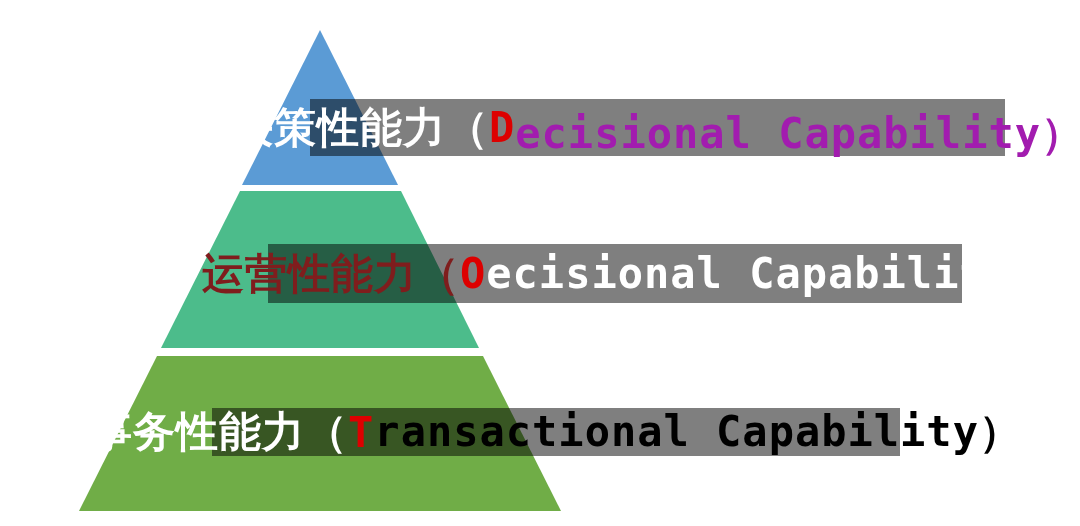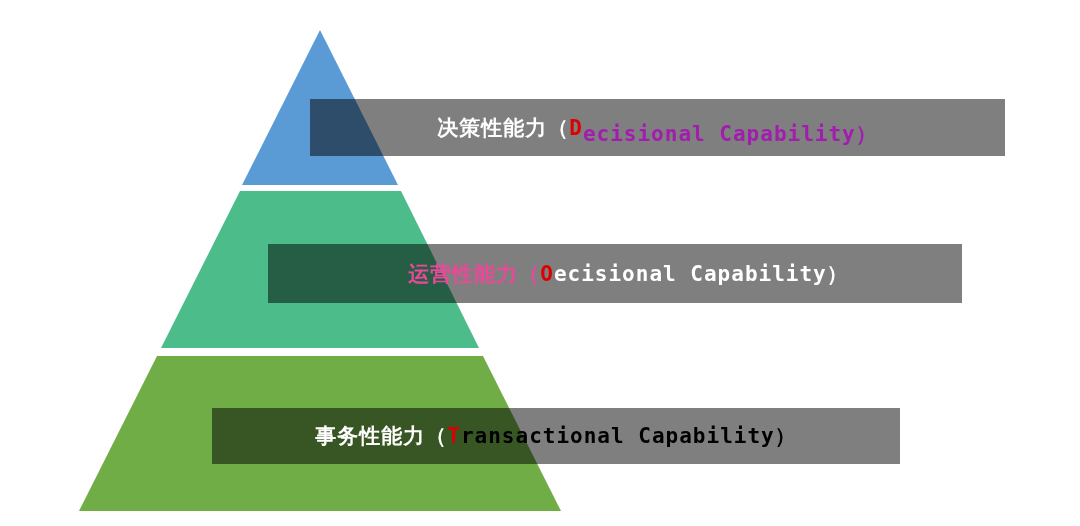--- a/index.html
+++ b/index.html
@@ -22,48 +22,48 @@
     width: 1080px;
     height: 526px;
   }
   .label-bar {
     position: absolute;
     display: flex;
     align-items: center;
     justify-content: center;
     white-space: nowrap;
     font-weight: bold;
-    font-size: 21px;
+    font-size: 42px;
     letter-spacing: 1px;
     z-index: 2;
   }
   .label-bar .txt { display: inline; }
   .bar-decisional   { left: 310px; top:  99px; width: 695px; height: 57px; }
   .bar-operational  { left: 268px; top: 244px; width: 694px; height: 59px; }
-  .bar-transactional{ left: 212px; top: 408px; width: 688px; height: 56px; }
+  .bar-transactional{ left: 212px; top: 408px; width: 688px; height: 48px; }
 </style>
 </head>
 <body>
 
 <div class="canvas">
 
   <svg class="pyramid-svg" viewBox="0 0 1080 526" aria-hidden="true">
     <polygon points="320,30 398,185 242,185" fill="#5B9BD5"></polygon>
     <polygon points="240,191 401,191 479,348 161,348" fill="#4CBC8B"></polygon>
     <polygon points="157,356 483,356 561,511 79,511" fill="#70AD47"></polygon>
   </svg>
 
   <div class="label-bar bar-decisional" style="background-color: rgba(0, 0, 0, 0.5);">
     <span class="txt" style="color: rgb(255, 255, 255);">决策性能力（</span>
       <span class="txt" style="color: rgb(221, 0, 0);">D</span>
       <span class="txt" style="color: #a21caf; margin-top: 12px;">ecisional Capability）</span>
   </div>
 
   <div class="label-bar bar-operational" style="background-color: rgba(0, 0, 0, 0.5);">
-    <span class="txt" style="color: #ec4899; margin-left: 27px;">运营性能力（</span>
+    <span class="txt" style="color: #7f1d1d; margin-left: 27px;">运营性能力（</span>
       <span class="txt" style="color: rgb(221, 0, 0);">O</span>
       <span class="txt" style="color: rgb(255, 255, 255);">ecisional Capability）</span>
   </div>
 
   <div class="label-bar bar-transactional" style="background-color: rgba(0, 0, 0, 0.5);">
     <span class="txt" style="color: rgb(255, 255, 255);">事务性能力（</span>
       <span class="txt" style="color: rgb(221, 0, 0);">T</span>
       <span class="txt" style="color: #000000;">ransactional Capability）</span>
   </div>
 

